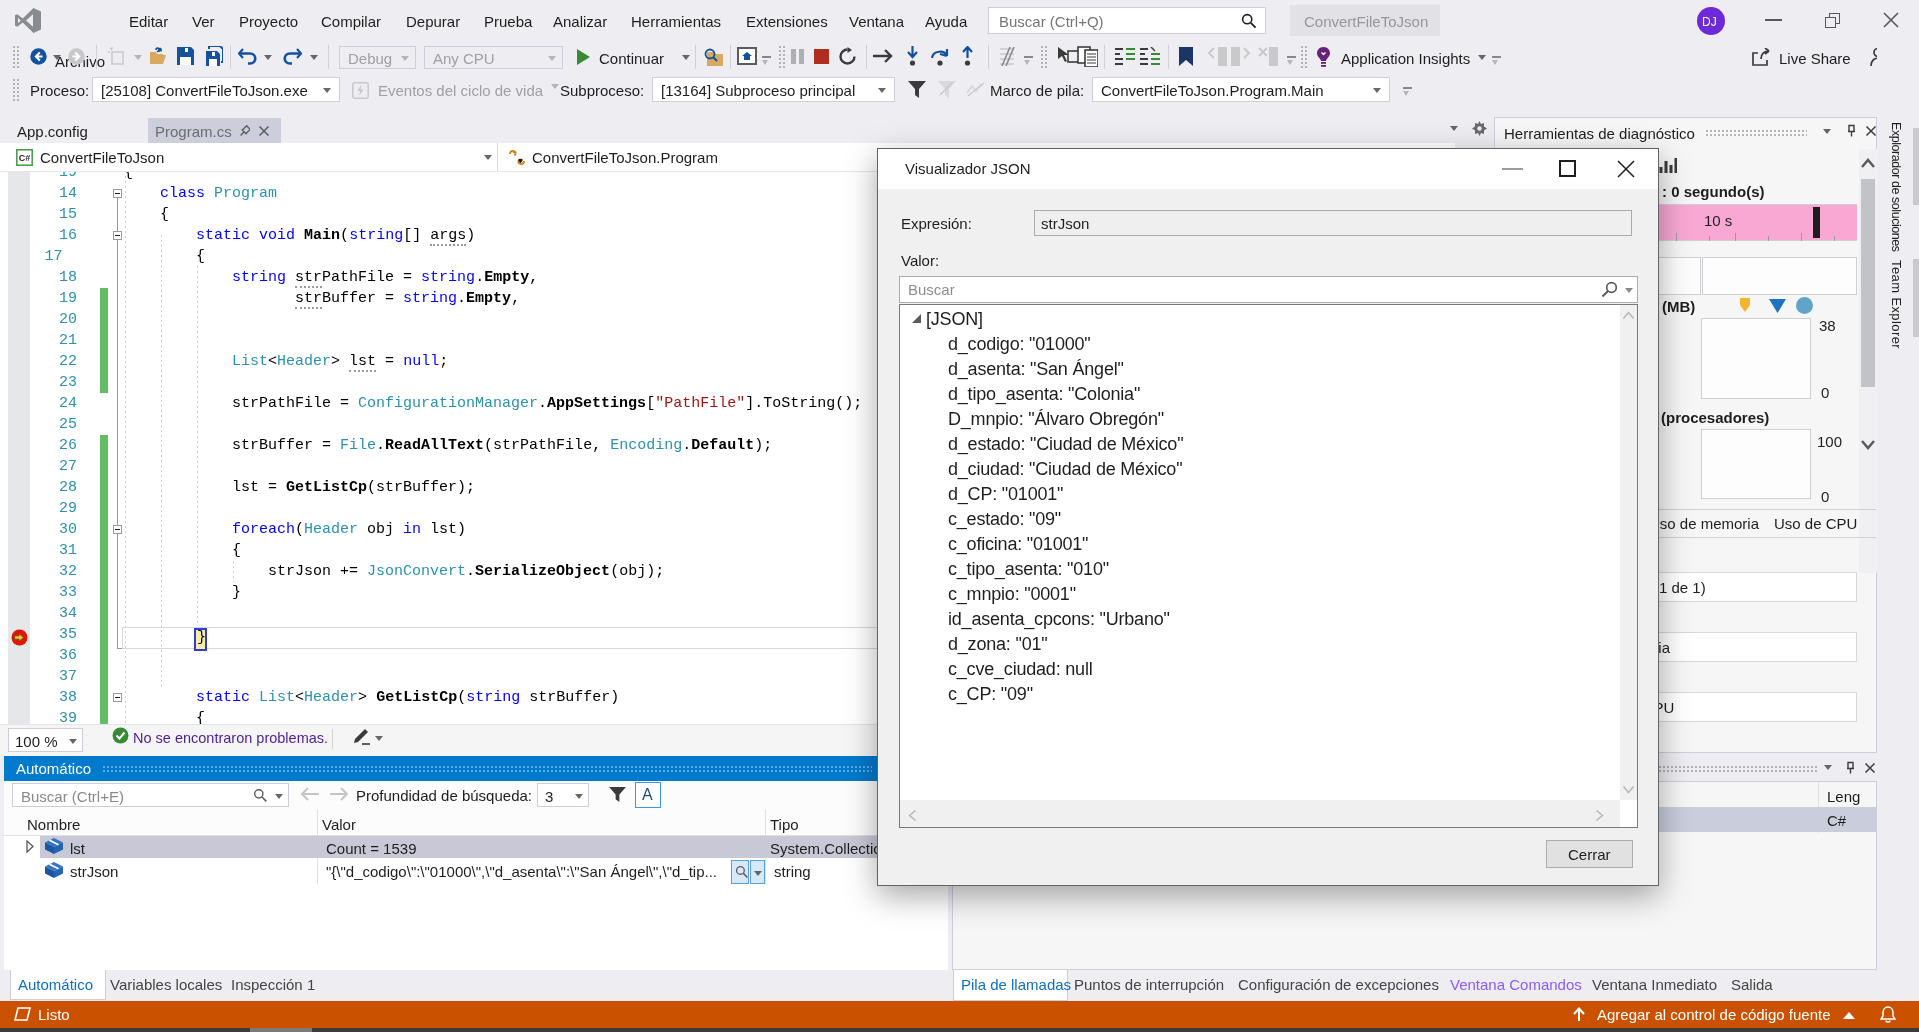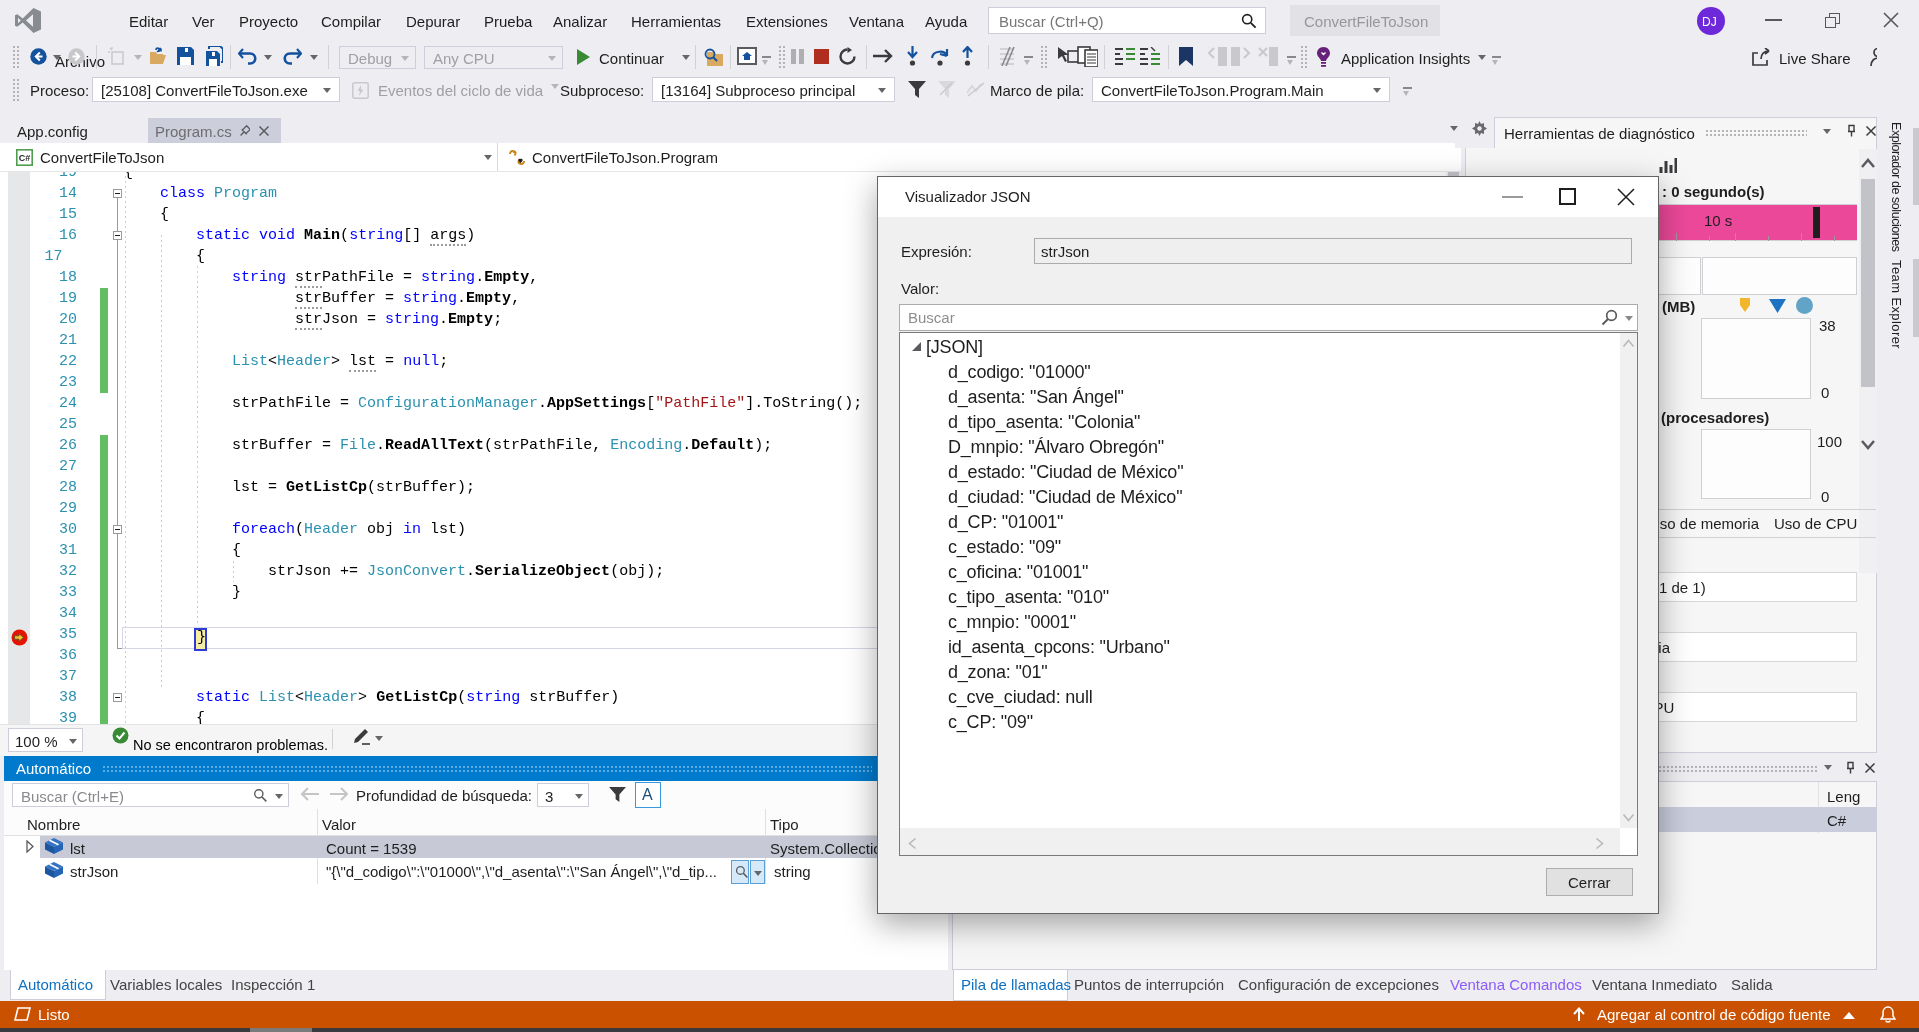--- a/index.html
+++ b/index.html
@@ -348,21 +348,20 @@
   <div class="a" style="left:113px;top:521px;width:9px;height:9px;border:1px solid #9A9A9A;background:#FFF;">
         <div class="a" style="left:1px;top:3px;width:5px;height:1px;background:#1E1E1E;"></div>
       </div>
   <div class="cl" style="top:-10px;">    {</div>
   <div class="cl" style="top:11px;">        <span class="k">class</span> <span class="ty">Program</span></div>
   <div class="cl" style="top:32px;">        {</div>
   <div class="cl" style="top:53px;">            <span class="k">static</span> <span class="k">void</span> <span class="b">Main</span>(<span class="k">string</span>[] <span class="du">args</span>)</div>
   <div class="cl" style="top:74px;">            {</div>
   <div class="cl" style="top:95px;">                <span class="k">string</span> <span class="du">str</span>PathFile = <span class="k">string</span>.<span class="b">Empty</span>,</div>
   <div class="cl" style="top:116px;">                       <span class="du">str</span>Buffer = <span class="k">string</span>.<span class="b">Empty</span>,</div>
-  <div class="cl" style="top:137px;">                       <span class="du">str</span>Json = <span class="k">string</span>.<span class="b">Empty</span>;</div>
   <div class="cl" style="top:179px;">                <span class="ty">List</span>&lt;<span class="ty">Header</span>&gt; <span class="du">lst</span> = <span class="k">null</span>;</div>
   <div class="cl" style="top:221px;">                strPathFile = <span class="ty">ConfigurationManager</span>.<span class="b">AppSettings</span>[<span class="st">"PathFile"</span>].ToString();</div>
   <div class="cl" style="top:263px;">                strBuffer = <span class="ty">File</span>.<span class="b">ReadAllText</span>(strPathFile, <span class="ty">Encoding</span>.<span class="b">Default</span>);</div>
   <div class="cl" style="top:305px;">                lst = <span class="b">GetListCp</span>(strBuffer);</div>
   <div class="cl" style="top:347px;">                <span class="k">foreach</span>(<span class="ty">Header</span> obj <span class="k">in</span> lst)</div>
   <div class="cl" style="top:368px;">                {</div>
   <div class="cl" style="top:389px;">                    strJson += <span class="ty">JsonConvert</span>.<span class="b">SerializeObject</span>(obj);</div>
   <div class="cl" style="top:410px;">                }</div>
   <div class="cl" style="top:515px;">            <span class="k">static</span> <span class="ty">List</span>&lt;<span class="ty">Header</span>&gt; <span class="b">GetListCp</span>(<span class="k">string</span> strBuffer)</div>
   <div class="cl" style="top:536px;">            {</div>
@@ -379,21 +378,21 @@
 
 <div class="a" id="edbottom" style="left:0;top:724px;width:1461px;height:32px;background:#F5F5F5;border-top:1px solid #E3E3E6;">
   <div class="a" style="left:8px;top:3px;width:75px;height:24px;background:#FFF;border:1px solid #CCCEDB;">
     <span class="a" style="left:6px;top:4px;font-size:15px;color:#1E1E1E;">100 %</span>
     <div class="car" style="right:5px;top:10px;"></div>
   </div>
   <svg class="a" style="left:112px;top:2px;" width="17" height="17" viewBox="0 0 17 17">
         <circle cx="8.5" cy="8.5" r="8" fill="#388A34"></circle>
         <path d="M4.5 8.5 L7.5 11.5 L12.5 5.5" stroke="#FFF" stroke-width="2" fill="none"></path>
       </svg>
-  <span class="a" style="left:133px;top:12px;font-size:14.5px;color:#000000;white-space:nowrap;">No se encontraron problemas.</span>
+  <span class="a" style="left:133px;top:5px;font-size:14.5px;color:#4c1d95;white-space:nowrap;">No se encontraron problemas.</span>
   <div class="sep" style="left:332px;top:4px;height:20px;"></div>
   <svg class="a" style="left:352px;top:3px;" width="18" height="17" viewBox="0 0 18 17">
         <path d="M2 15 L6 14 L16 4 L13 1 L3 11 Z" fill="#3B3B3E"></path>
         <path d="M10 16 L18 16" stroke="#3B3B3E" stroke-width="1.6"></path>
       </svg>
   <div class="car" style="left:375px;top:11px;"></div>
 </div>
 
 <div class="a" id="watch" style="left:4px;top:756px;width:944px;height:214px;background:#FFF;">
   <div class="a" style="left:0;top:0;width:944px;height:25px;background:#007ACC;">
@@ -510,21 +509,21 @@
   <svg class="a" style="left:378px;top:11px;" width="13" height="14" viewBox="0 0 13 13">
         <path d="M5 1 L10 1 L10 7 L5 7 Z M4 7 L11 7 M7.5 7 L7.5 12" stroke="#3B3B3E" stroke-width="1.4" fill="none"></path>
       </svg>
   <svg class="a" style="left:399px;top:12px;" width="12" height="12" viewBox="0 0 12 12">
         <path d="M1.5 1.5 L10.5 10.5 M10.5 1.5 L1.5 10.5" stroke="#3B3B3E" stroke-width="1.5"></path>
       </svg>
   <svg class="a" style="left:193px;top:44px;" width="18" height="18" viewBox="0 0 18 18">
         <path d="M2 16 L2 10 M7 16 L7 4 M12 16 L12 8 M17 16 L17 1" stroke="#3B3B3E" stroke-width="3"></path>
       </svg>
   <span class="a" style="left:196px;top:70px;font-size:15px;font-weight:bold;color:#1E1E1E;white-space:nowrap;">: 0 segundo(s)</span>
-  <div class="a" style="left:0;top:91px;width:391px;height:37px;background:#ec4899;border-top:1px solid #D0D0D4;border-bottom:1px solid #D0D0D4;">
+  <div class="a" style="left:0;top:91px;width:391px;height:37px;background:#f9a8d4;border-top:1px solid #D0D0D4;border-bottom:1px solid #D0D0D4;">
     <span class="a" style="left:238px;top:7px;font-size:15px;color:#1E1E1E;">10 s</span>
     <div class="a" style="left:347px;top:2px;width:7px;height:31px;background:#1E1E1E;"></div>
     <div class="a" style="left:210px;top:28px;width:1px;height:8px;background:#9A9A9E;"></div>
     <div class="a" style="left:243px;top:31px;width:1px;height:5px;background:#9A9A9E;"></div>
     <div class="a" style="left:269px;top:28px;width:1px;height:8px;background:#9A9A9E;"></div>
     <div class="a" style="left:302px;top:31px;width:1px;height:5px;background:#9A9A9E;"></div>
     <div class="a" style="left:335px;top:28px;width:1px;height:8px;background:#9A9A9E;"></div>
     <div class="a" style="left:368px;top:31px;width:1px;height:5px;background:#9A9A9E;"></div>
   </div>
   <div class="a" style="left:8px;top:144px;width:227px;height:38px;background:#FDFDFD;border:1px solid #D0D0D4;"></div>
@@ -596,21 +595,21 @@
   <div class="a" style="left:1843px;top:11px;width:0;height:0;border-left:6px solid transparent;border-right:6px solid transparent;border-bottom:7px solid #FFF;"></div>
   <svg class="a" style="left:1880px;top:5px;" width="16" height="17" viewBox="0 0 16 17">
         <path d="M8 1 C5 1 3 3.5 3 6.5 L3 10 L1 13 L15 13 L13 10 L13 6.5 C13 3.5 11 1 8 1 Z" fill="none" stroke="#FFF" stroke-width="1.5"></path>
         <path d="M6 14.5 C6 16.5 10 16.5 10 14.5" fill="none" stroke="#FFF" stroke-width="1.5"></path>
       </svg>
 </div>
 <div class="a" id="bstrip" style="left:0;top:1028px;width:1919px;height:4px;background:#3A3A3E;">
   <div class="a" style="left:250px;top:0;width:62px;height:4px;background:#7A7A7A;"></div>
 </div>
 
-<div class="a" id="dialog" style="left:877px;top:148px;width:782px;height:738px;background:#F0F0F0;border:1px solid #646464;box-shadow:0 10px 30px rgba(0,0,0,.35);margin-top:28px;">
+<div class="a" id="dialog" style="left:877px;top:148px;width:782px;height:738px;background:#F0F0F0;border:1px solid #646464;box-shadow:0 10px 30px rgba(0,0,0,.35);">
   <div class="a" style="left:0;top:0;width:780px;height:40px;background:#FFF;">
     <span class="a" style="left:27px;top:11px;font-size:15px;color:#1E1E1E;white-space:nowrap;">Visualizador JSON</span>
     <div class="a" style="left:624px;top:19px;width:21px;height:2px;background:#9A9A9A;"></div>
     <div class="a" style="left:681px;top:11px;width:17px;height:17px;border:2px solid #1E1E1E;"></div>
     <svg class="a" style="left:739px;top:11px;" width="18" height="18" viewBox="0 0 18 18">
           <path d="M1 1 L17 17 M17 1 L1 17" stroke="#1E1E1E" stroke-width="1.5"></path>
         </svg>
   </div>
   <span class="a" style="left:23px;top:66px;font-size:15px;color:#1E1E1E;">Expresión:</span>
   <div class="a" style="left:156px;top:61px;width:598px;height:26px;background:#EFEFEF;border:1px solid #ABABAB;">

